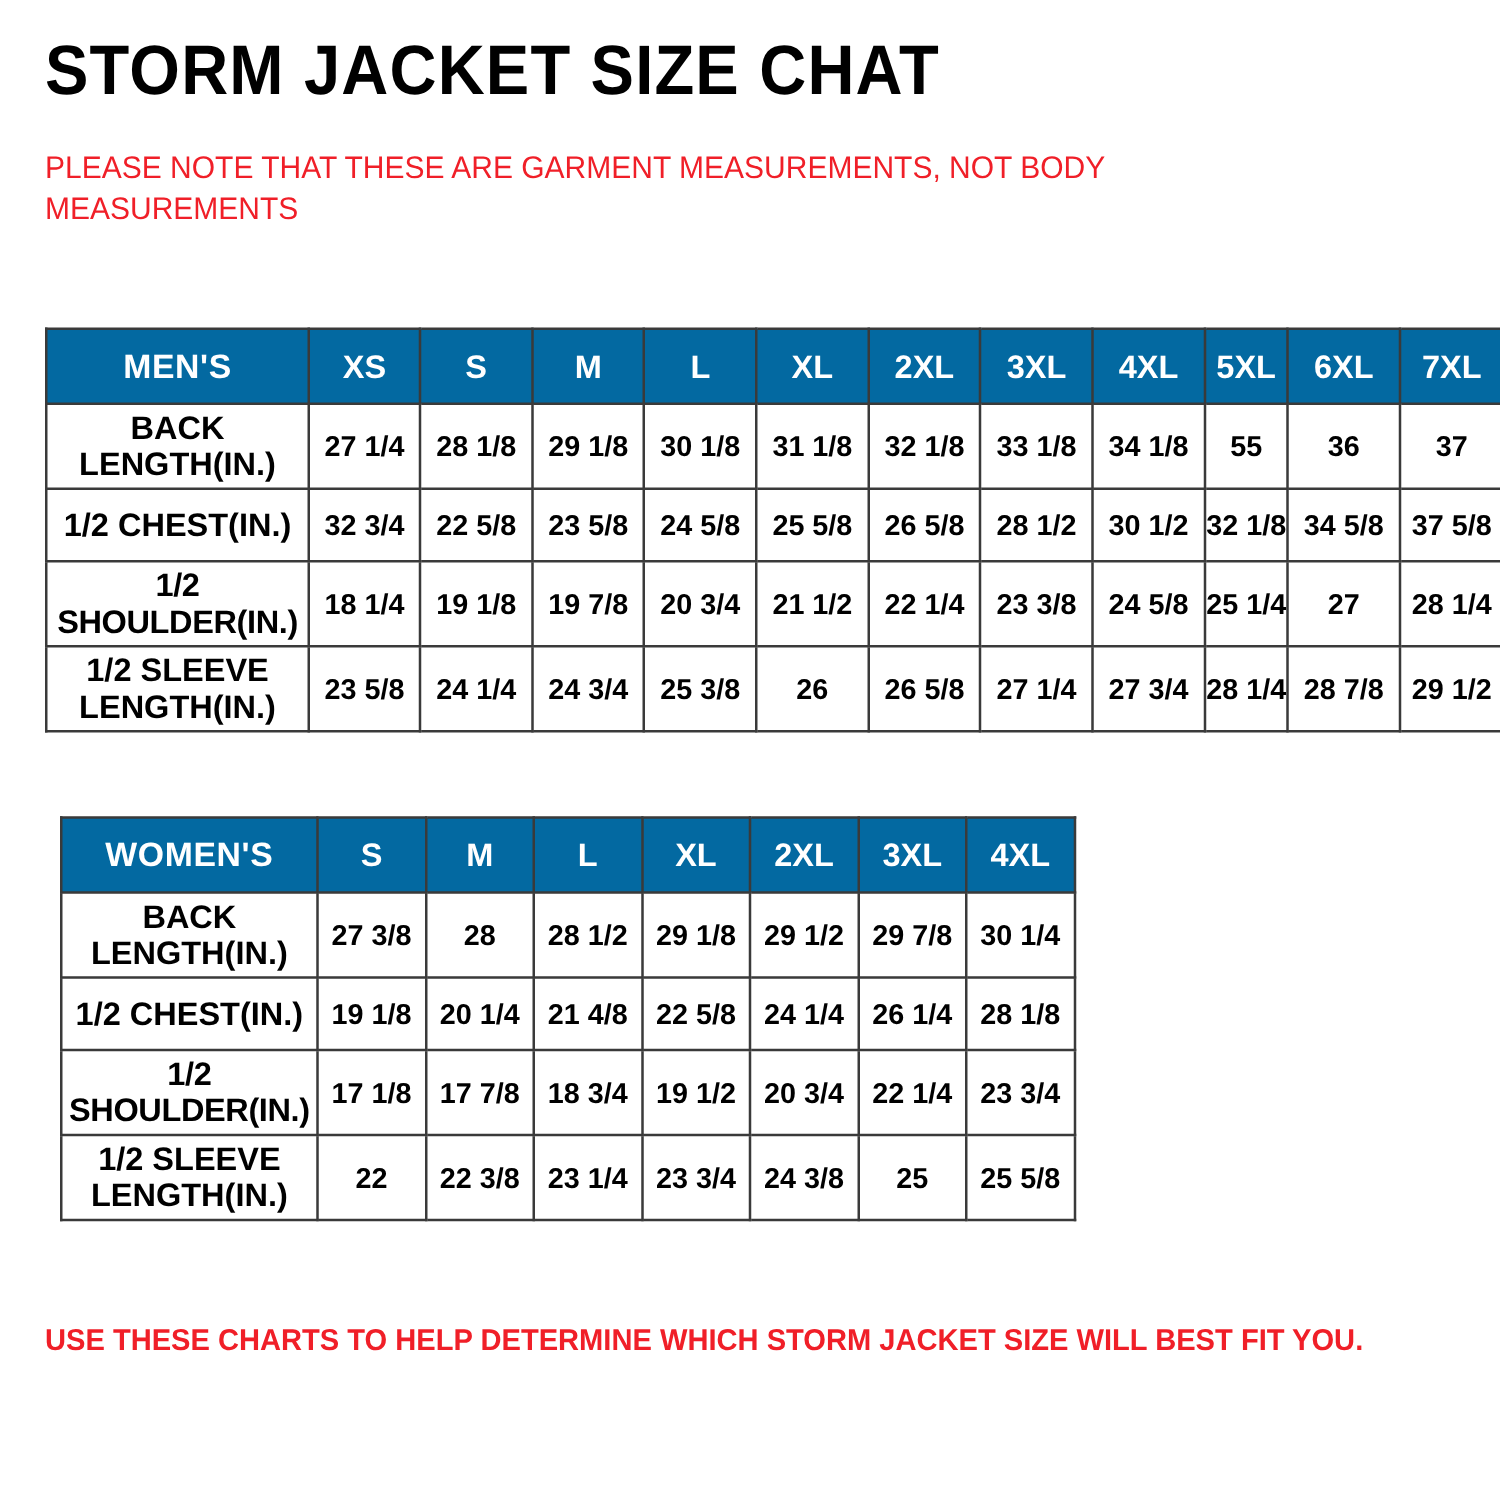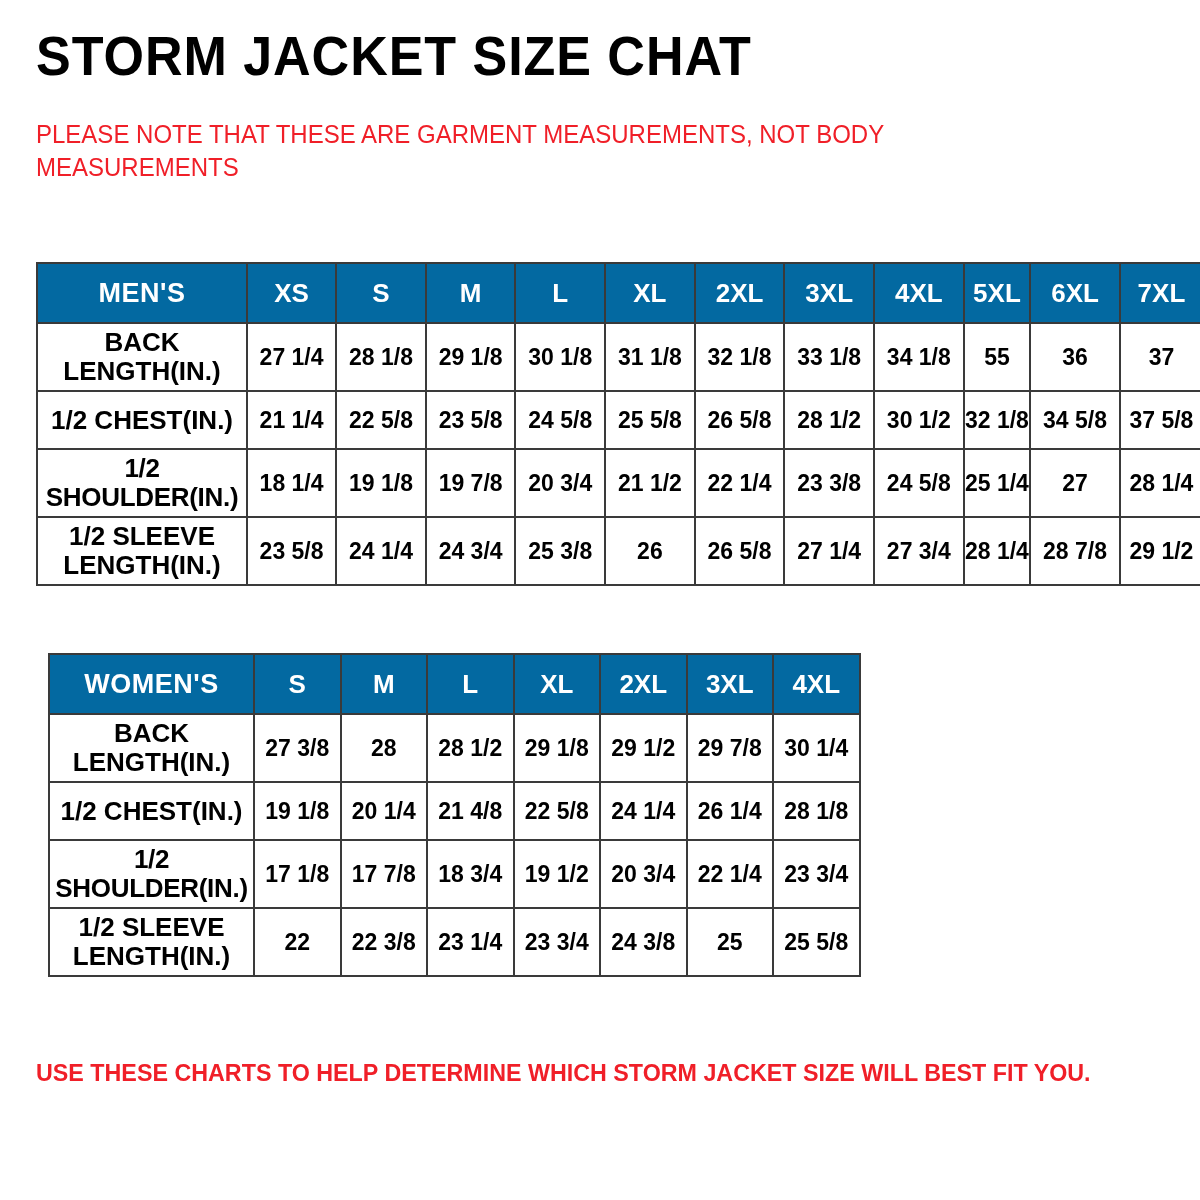--- a/index.html
+++ b/index.html
@@ -147,21 +147,21 @@
           <td class="val">31 1/8</td>
           <td class="val">32 1/8</td>
           <td class="val">33 1/8</td>
           <td class="val">34 1/8</td>
           <td class="val">55</td>
           <td class="val">36</td>
           <td class="val">37</td>
         </tr>
         <tr>
           <td class="rowlabel">1/2 CHEST(IN.)</td>
-          <td class="val">21 1/4</td>
+          <td class="val">32 3/4</td>
           <td class="val">22 5/8</td>
           <td class="val">23 5/8</td>
           <td class="val">24 5/8</td>
           <td class="val">25 5/8</td>
           <td class="val">26 5/8</td>
           <td class="val">28 1/2</td>
           <td class="val">30 1/2</td>
           <td class="val">32 1/8</td>
           <td class="val">34 5/8</td>
           <td class="val">37 5/8</td>

